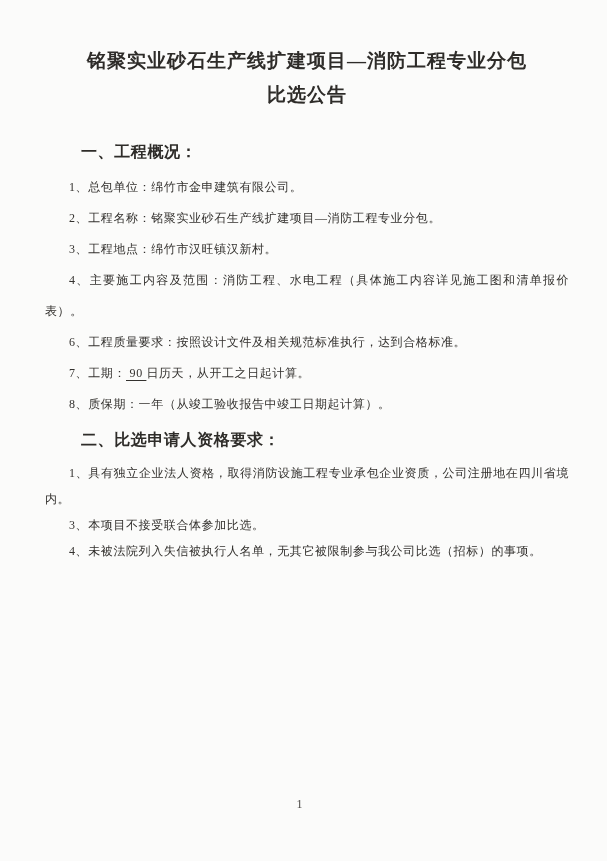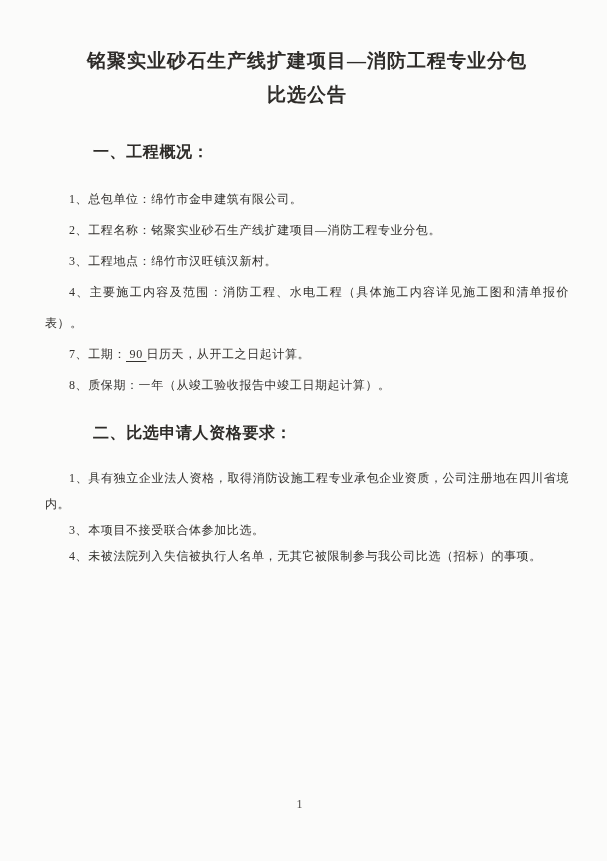--- a/index.html
+++ b/index.html
@@ -34,21 +34,21 @@
   .title-line { display: block; }
   .para {
     margin: 0;
     font-size: 16px;
     line-height: 29px;
     text-align: justify;
     text-indent: 2em;
     letter-spacing: 0.6px;
   }
   .section-heading {
-    margin: 16px;
+    margin: 4px;
     font-size: 16px;
     font-weight: 700;
     line-height: 32px;
     text-indent: 2em;
     letter-spacing: 0.6px;
     color: #2e2c29;
   }
   .items .item {
     margin: 0;
     font-size: 12px;
@@ -85,20 +85,21 @@
     <span class="title-line">比选公告</span>
   </h1>
 
 
   <h2 class="section-heading">一、工程概况：</h2>
   <div class="items">
       <p class="item"><span>1、总包单位：绵竹市金申建筑有限公司。</span></p>
       <p class="item"><span>2、工程名称：铭聚实业砂石生产线扩建项目—消防工程专业分包。</span></p>
       <p class="item"><span>3、工程地点：绵竹市汉旺镇汉新村。</span></p>
       <p class="item"><span>4、主要施工内容及范围：消防工程、水电工程（具体施工内容详见施工图和清单报价表）。</span></p>
+      <p class="item"><span>6、工程质量要求：按照设计文件及相关规范标准执行，达到合格标准。</span></p>
       <p class="item"><span>7、工期：</span><span class="u">&nbsp;90&nbsp;</span><span>日历天，从开工之日起计算。</span></p>
       <p class="item"><span>8、质保期：一年（从竣工验收报告中竣工日期起计算）。</span></p>
     </div>
 
   <h2 class="section-heading">二、比选申请人资格要求：</h2>
   <div class="items tight">
       <p class="item"><span>1、具有独立企业法人资格，取得消防设施工程专业承包企业资质，公司注册地在四川省境内。</span></p>
       <p class="item"><span>3、本项目不接受联合体参加比选。</span></p>
       <p class="item"><span>4、未被法院列入失信被执行人名单，无其它被限制参与我公司比选（招标）的事项。</span></p>
     </div>

